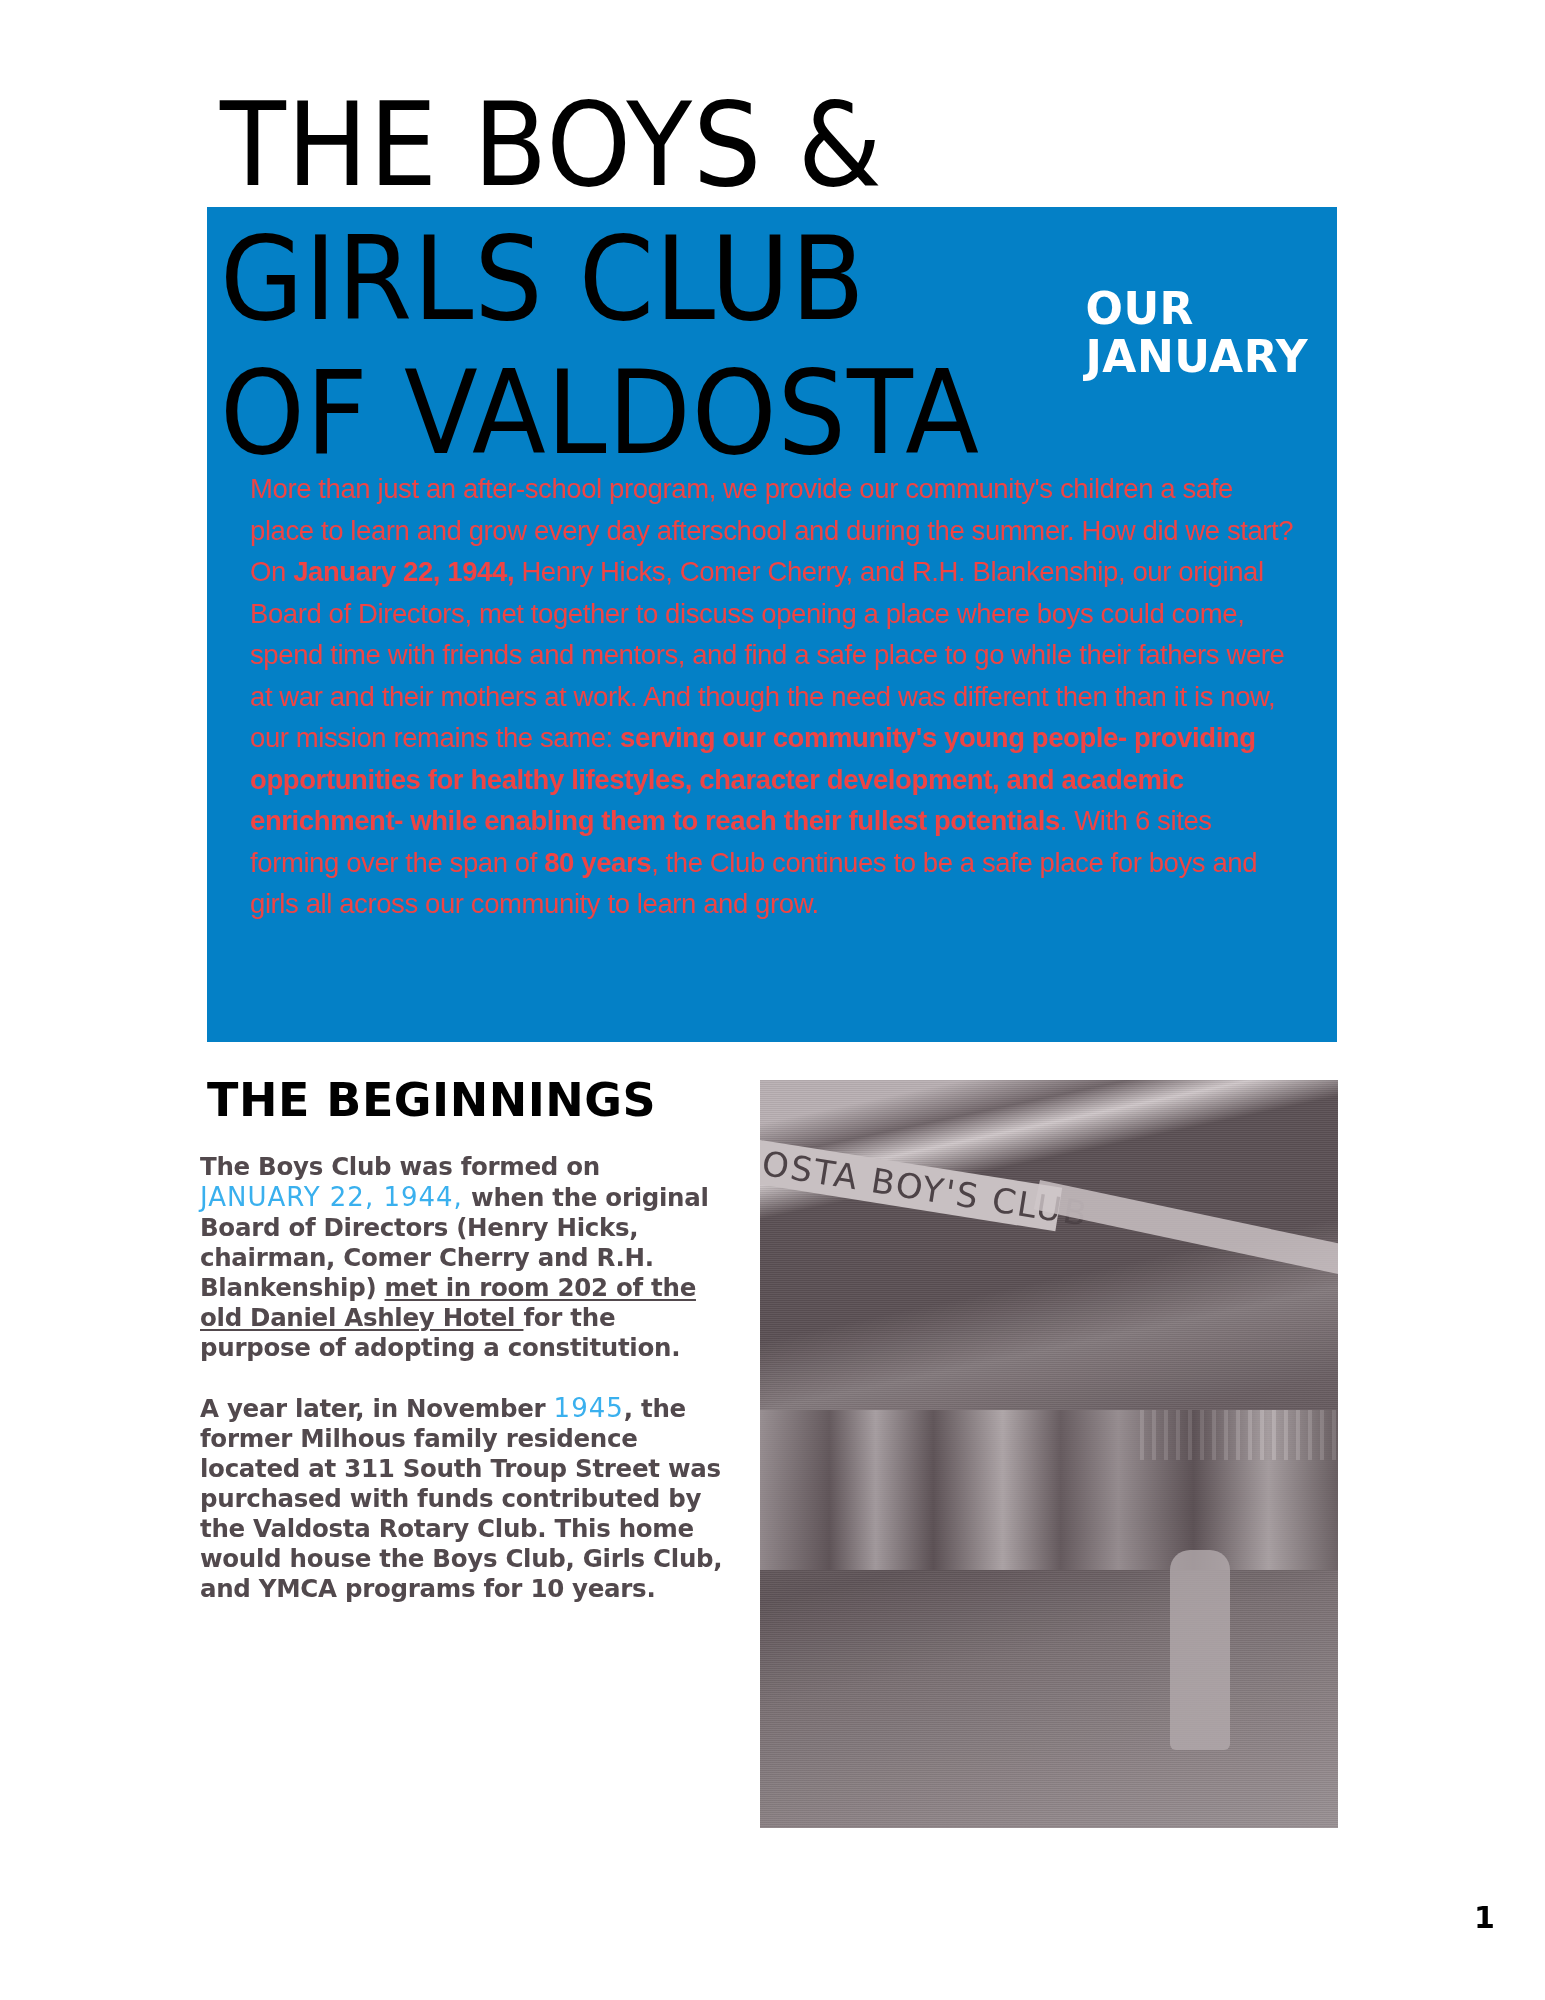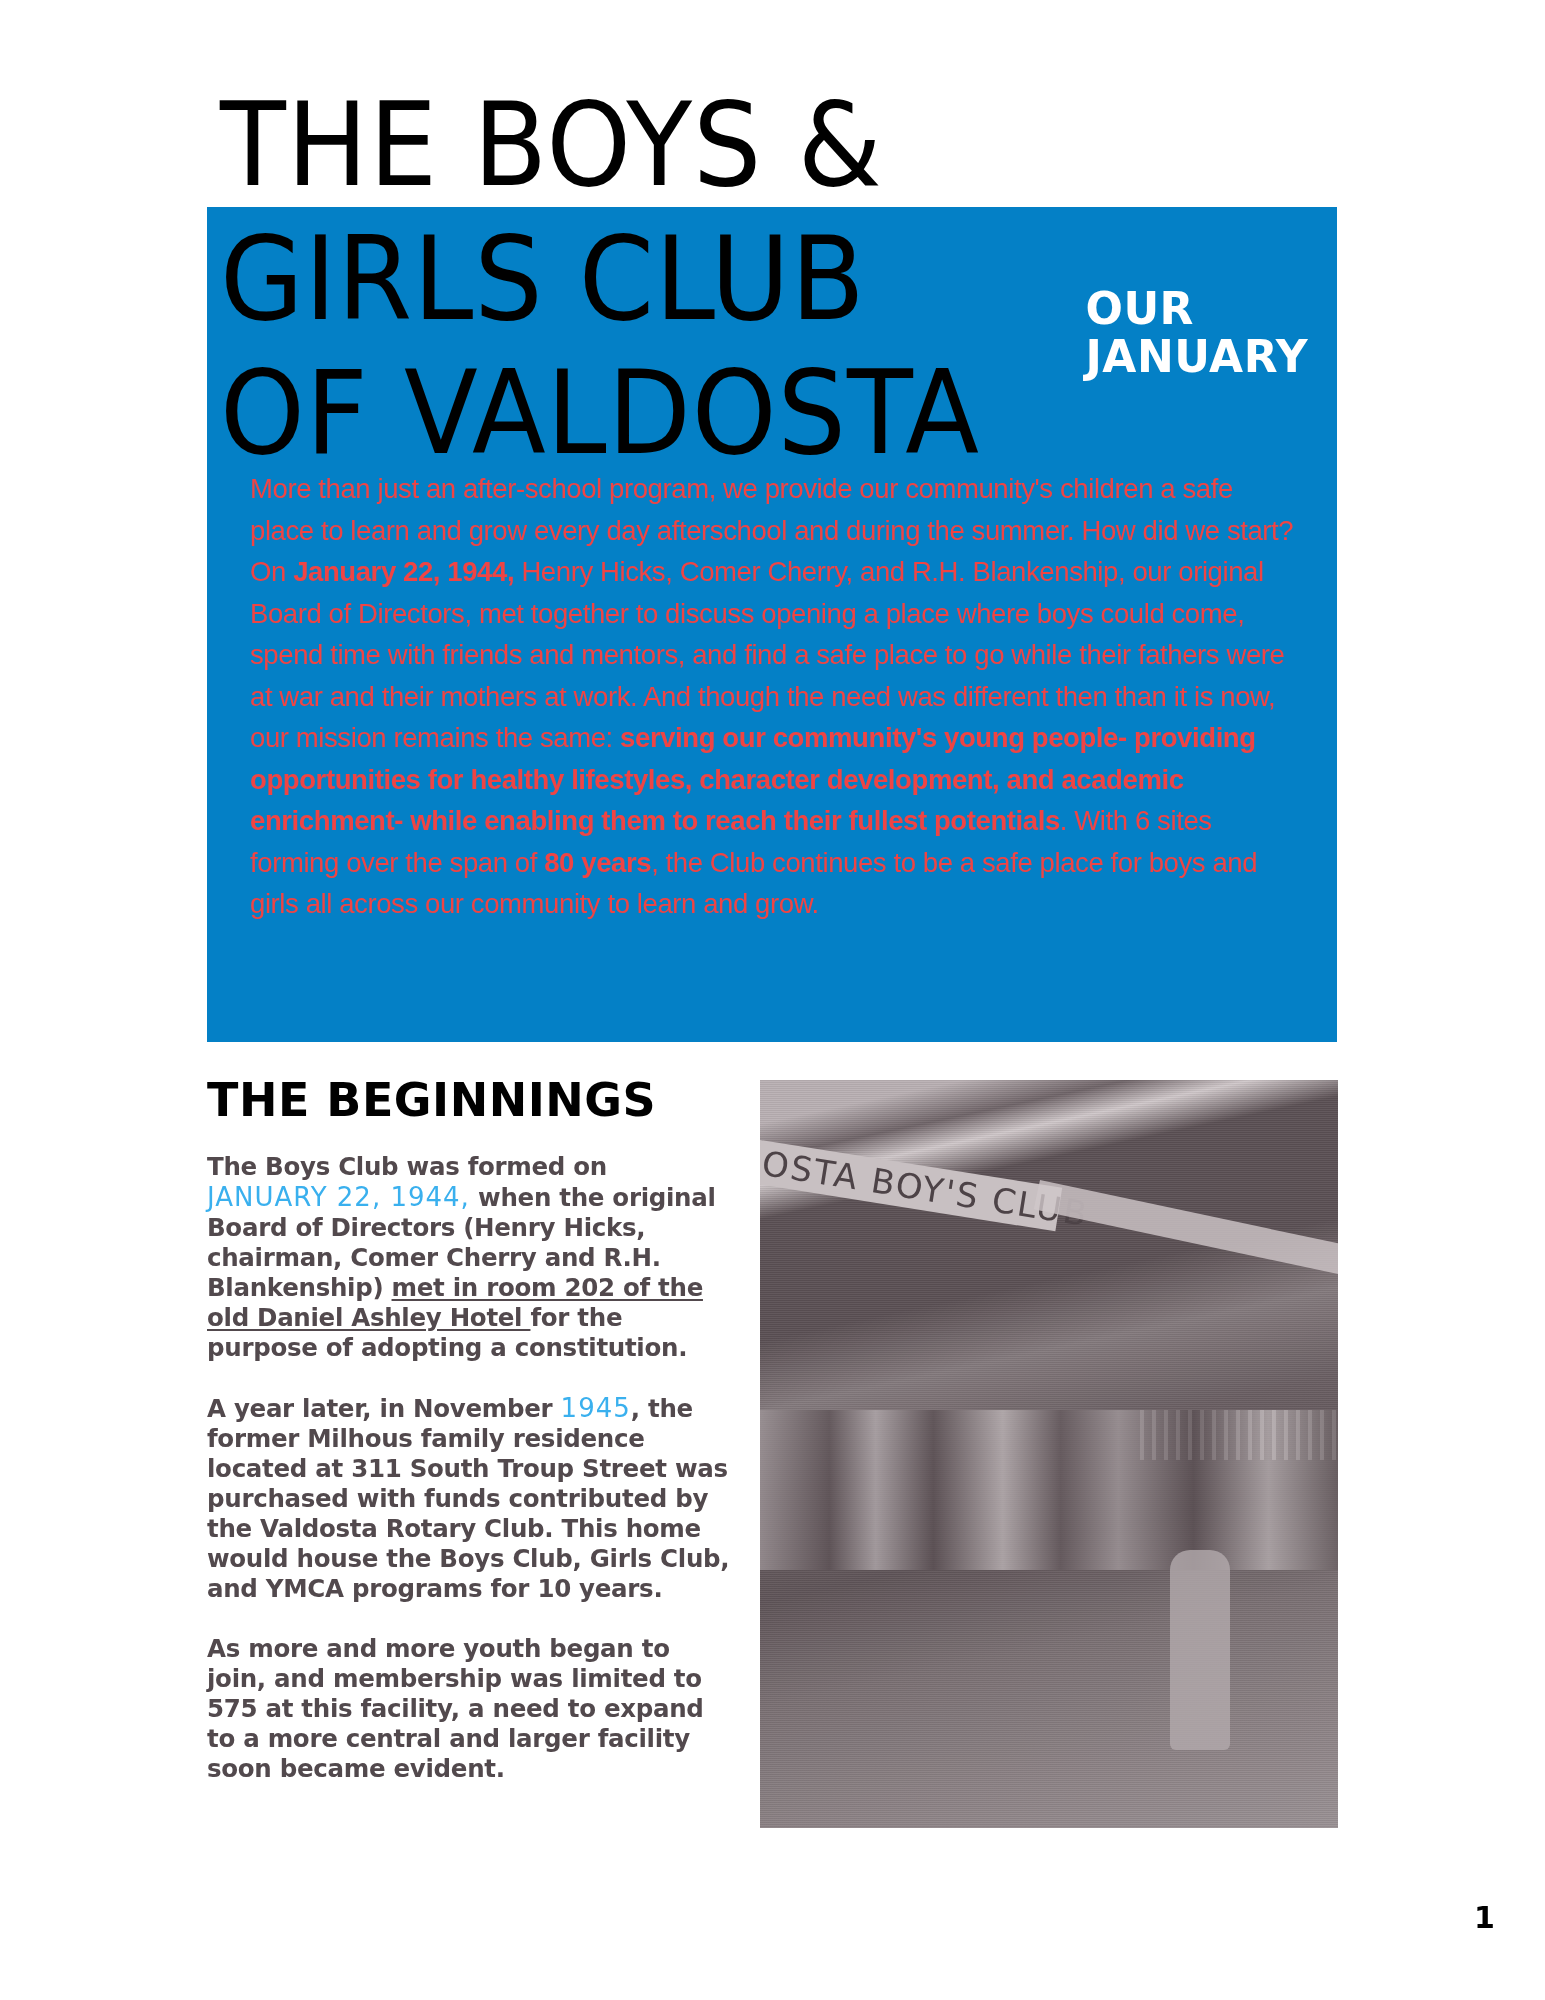--- a/index.html
+++ b/index.html
@@ -32,21 +32,21 @@
     font-size: 27.5px; line-height: 41.5px; font-weight: normal;
     letter-spacing: -0.4px;
   }
   .intro b { font-weight: bold; }
   .section-heading {
     position: absolute; left: 207px; top: 1072px; margin: 0;
     font-family: "DejaVu Sans", sans-serif; font-weight: bold;
     font-size: 46px; line-height: 56px; color: #000000; letter-spacing: 0.5px; text-align: center;
   }
   .beginnings {
-    position: absolute; left: 207px; top: 1152px; width: 525px;
+    position: absolute; left: 200px; top: 1152px; width: 525px;
     color: #52494d; font-family: "DejaVu Sans", sans-serif; font-weight: bold;
     font-size: 24.5px; line-height: 30px; letter-spacing: -0.3px;
   }
   .beginnings p { margin: 0 0 30px 0; }
   .accent {
     color: #3ab0ee; font-weight: normal; font-family: "DejaVu Sans", sans-serif;
     font-size: 26px; letter-spacing: 1px;
   }
   .underlined { text-decoration: underline; text-decoration-thickness: 2px; text-underline-offset: 3px; }
   .photo {
@@ -102,21 +102,20 @@
   <span>JANUARY</span>
 </h2>
 
 <p class="intro"><span>More than just an after-school program, we provide our community's children a safe place to learn and grow every day afterschool and during the summer. How did we start? On </span><b>January 22, 1944,</b><span> Henry Hicks, Comer Cherry, and R.H. Blankenship, our original Board of Directors, met together to discuss opening a place where boys could come, spend time with friends and mentors, and find a safe place to go while their fathers were at war and their mothers at work. And though the need was different then than it is now, our mission remains the same: </span><b>serving our community's young people- providing opportunities for healthy lifestyles, character development, and academic enrichment- while enabling them to reach their fullest potentials</b><span>. With 6 sites forming over the span of </span><b>80 years</b><span>, the Club continues to be a safe place for boys and girls all across our community to learn and grow.</span></p>
 
 <h2 class="section-heading">THE BEGINNINGS</h2>
 
 <div class="beginnings">
   <p><span>The Boys Club was formed on </span><span class="accent">JANUARY 22, 1944,</span><span> when the original Board of Directors (Henry Hicks, chairman, Comer Cherry and R.H. Blankenship) </span><span class="underlined">met in room 202 of the old Daniel Ashley Hotel </span><span>for the purpose of adopting a constitution.</span></p>
   <p><span>A year later, in November </span><span class="accent">1945</span><span>, the former Milhous family residence located at 311 South Troup Street was purchased with funds contributed by the Valdosta Rotary Club. This home would house the Boys Club, Girls Club, and YMCA programs for 10 years.</span></p>
-  <p>As more and more youth began to join, and membership was limited to 575 at this facility, a need to expand to a more central and larger facility soon became evident.</p>
 </div>
 
 <div class="photo" title="Historic black-and-white photo of the Valdosta Boy's Club porch with a crowd of children">
   <div class="sign">OSTA BOY'S CLUB</div>
   <div class="roof"></div>
   <div class="rail"></div>
   <div class="crowd"></div>
   <div class="boy"></div>
 </div>
 

